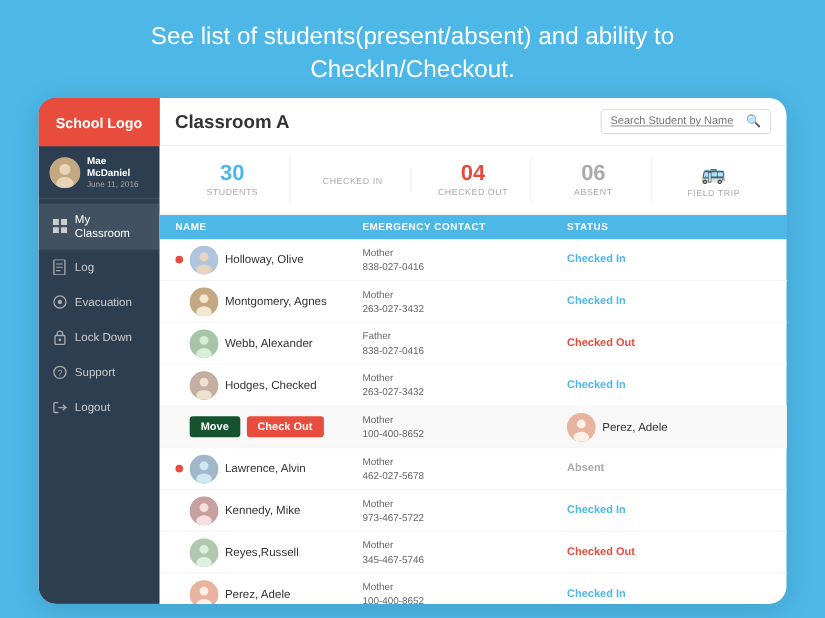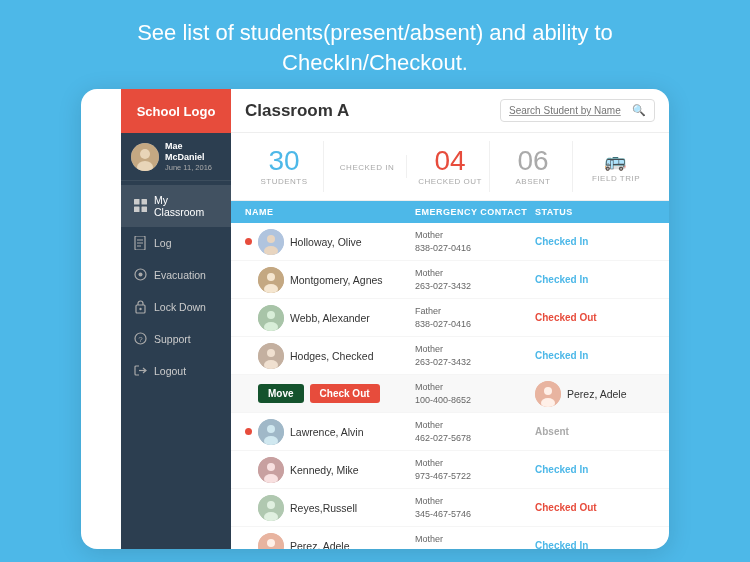--- a/index.html
+++ b/index.html
@@ -17,26 +17,25 @@
       color: #fff;
       font-size: 22px;
       text-align: center;
       padding: 18px 60px 12px;
       line-height: 1.35;
       font-weight: 400;
     }
     .card {
       background: #fff;
       border-radius: 16px;
-      width: 588px;
+      width: 680px;
       height: 460px;
       display: flex;
       overflow: hidden;
       box-shadow: 0 4px 24px rgba(0,0,0,0.13);
-      padding-left: 40px;
     }
     
     .sidebar {
       width: 110px;
       background: #2c3e50;
       display: flex;
       flex-direction: column;
       flex-shrink: 0;
     }
     .sidebar-logo {
@@ -136,22 +135,22 @@
       gap: 4px;
     }
     .stat-item {
       flex: 1;
       text-align: center;
       padding: 6px 4px;
       border-right: 1px solid #f0f0f0;
     }
     .stat-item:last-child { border-right: none; }
     .stat-number {
-      font-size: 28px;
-      font-weight: 400;
+      font-size: 20px;
+      font-weight: 700;
       line-height: 1;
     }
     .stat-label {
       font-size: 8px;
       letter-spacing: 0.5px;
       text-transform: uppercase;
       color: #aaa;
       margin-top: 2px;
     }
     .stat-students .stat-number { color: #4db8e8; }

